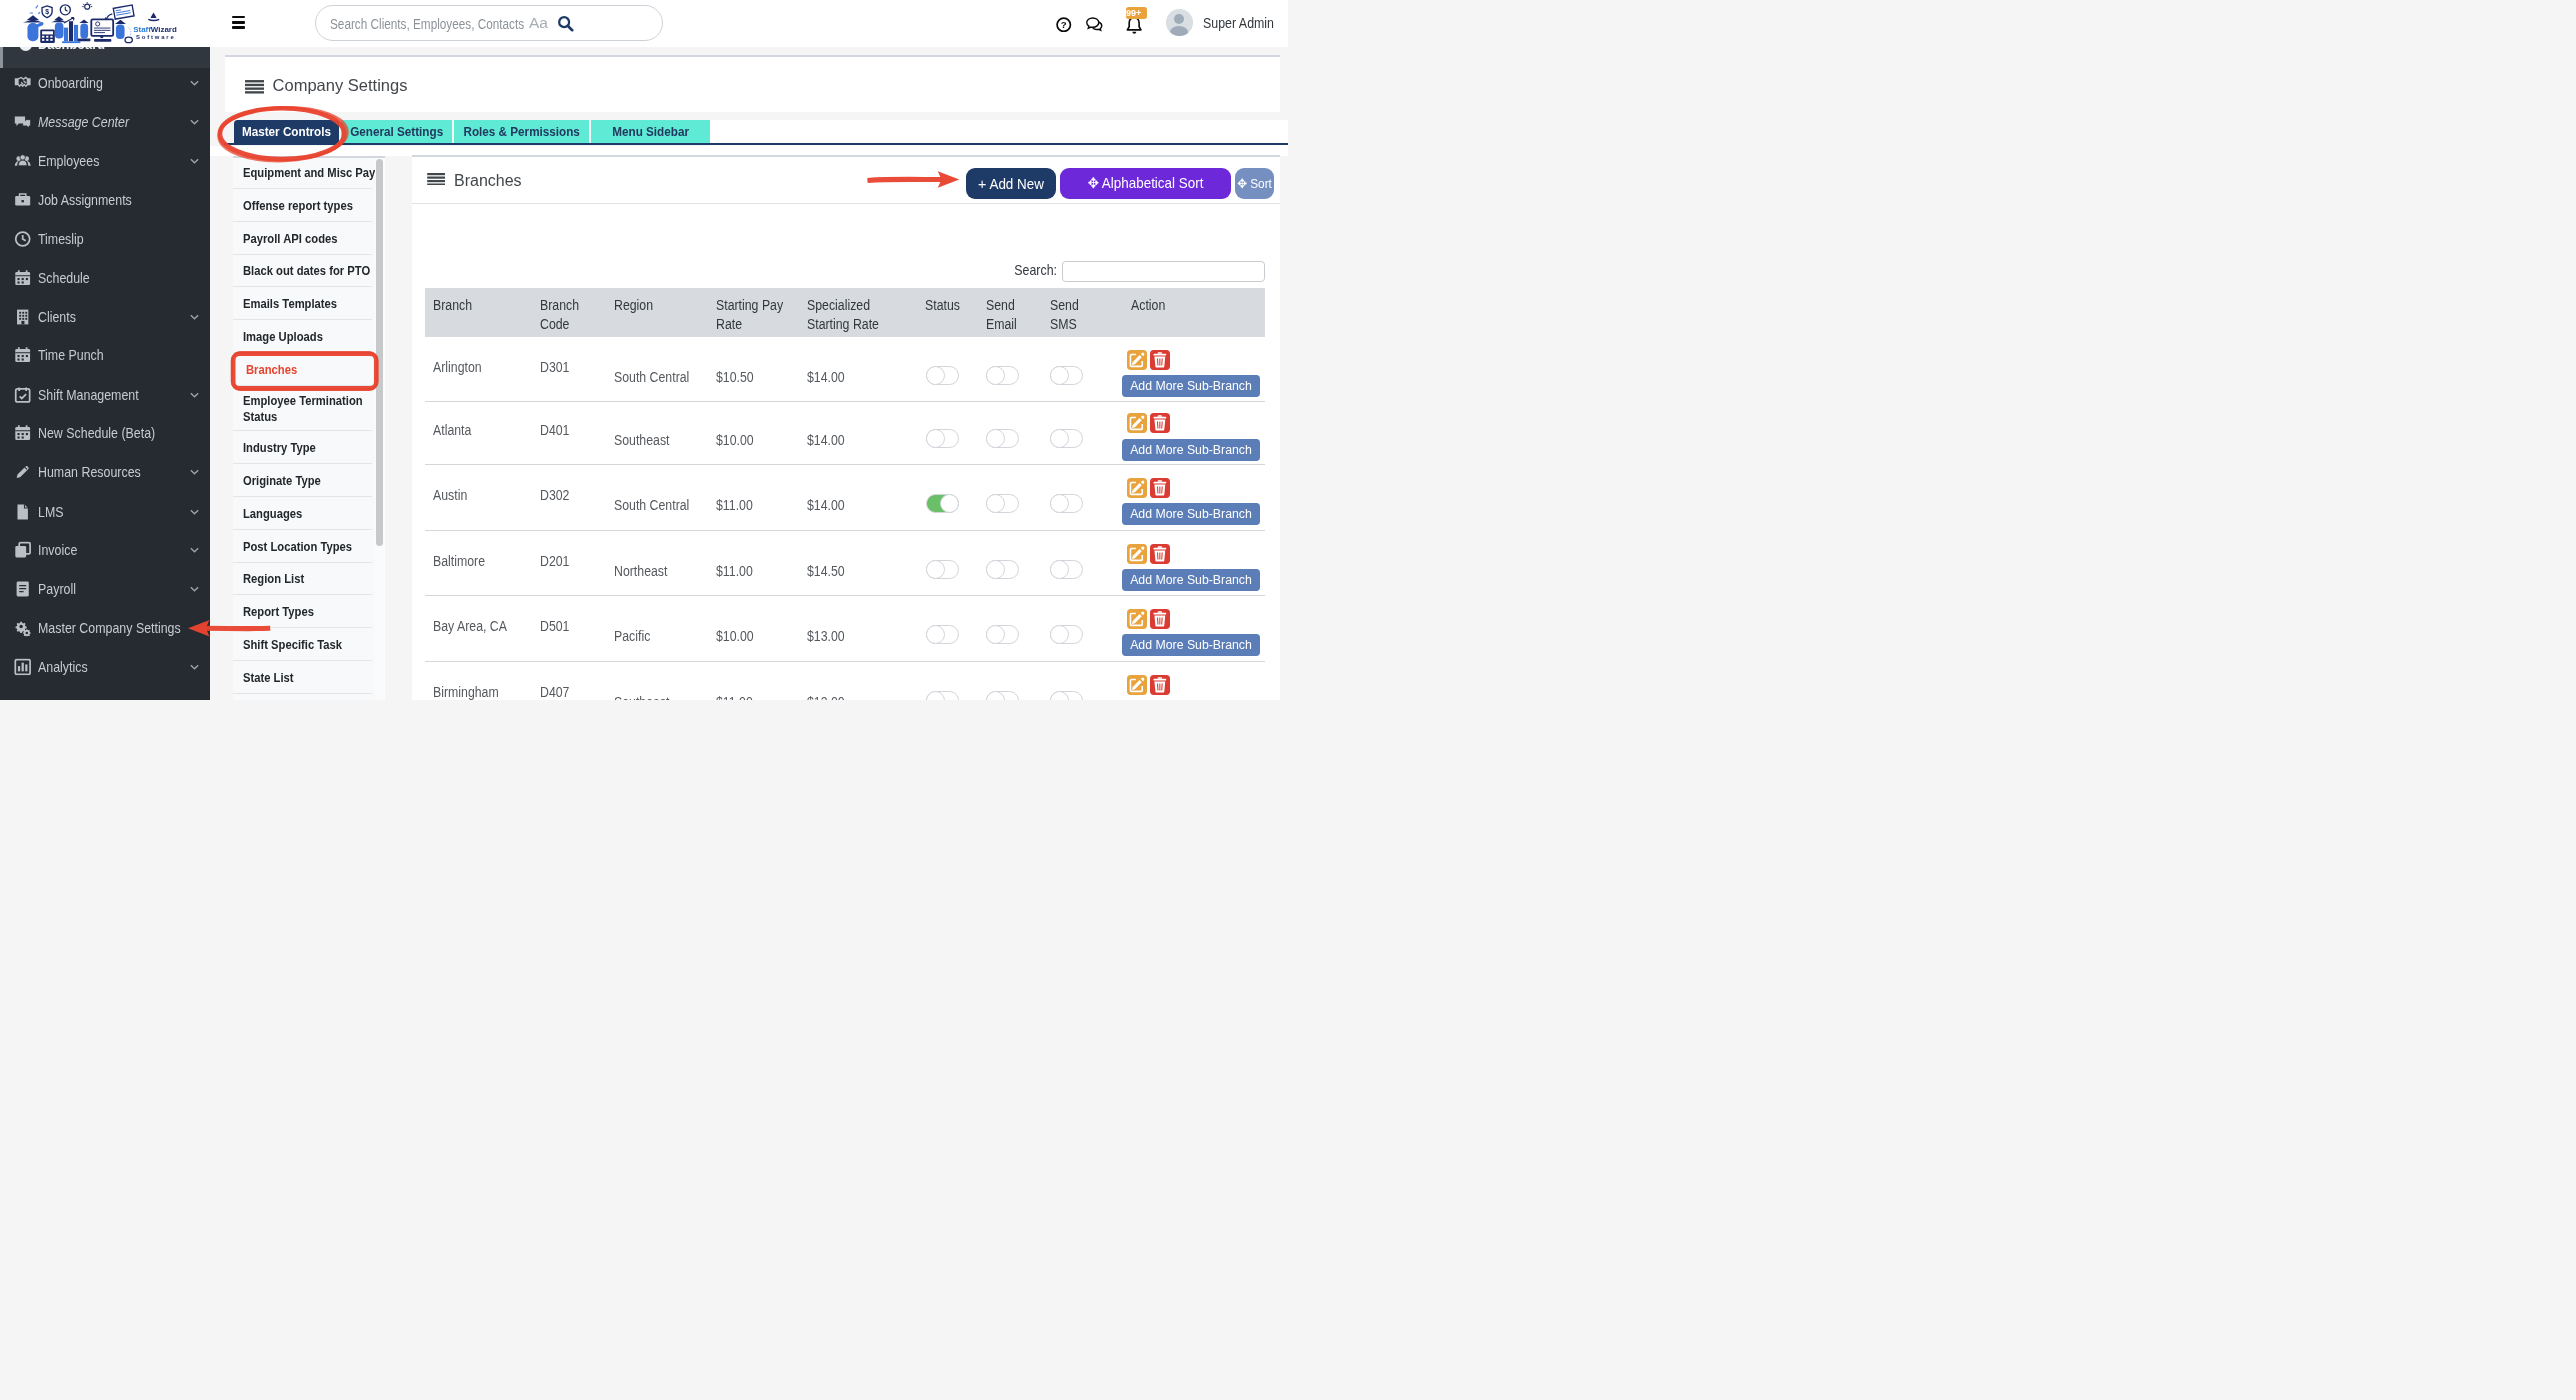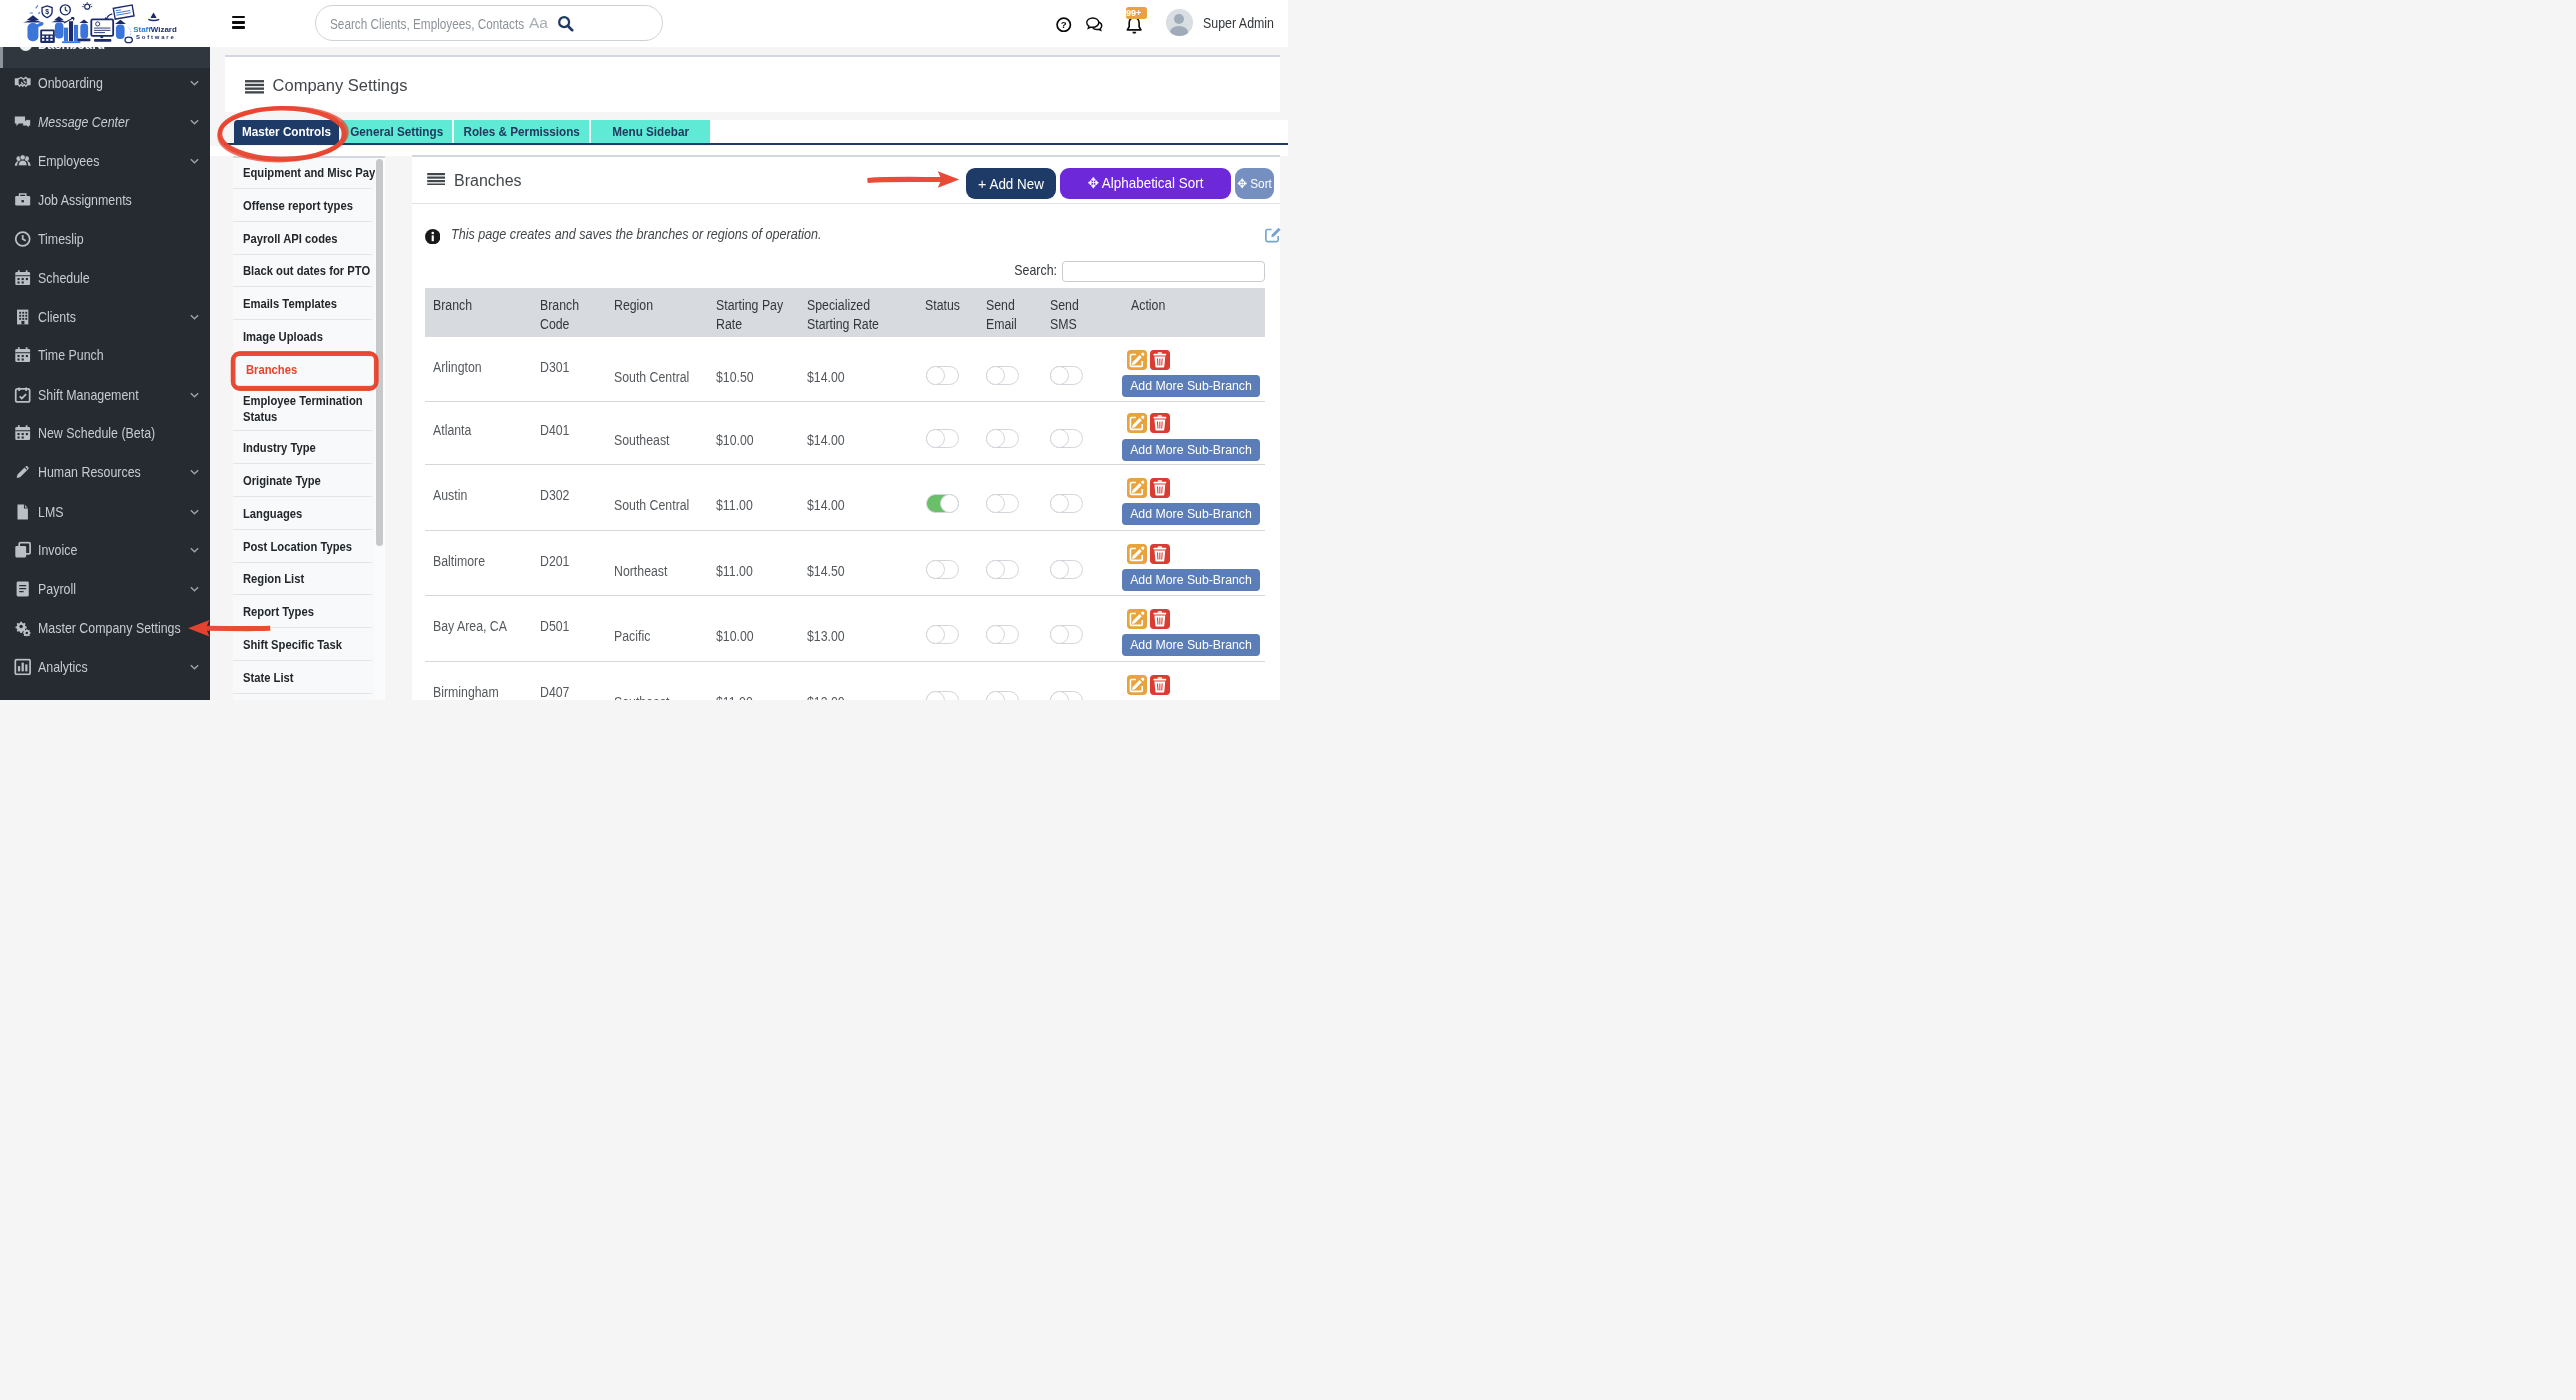--- a/index.html
+++ b/index.html
@@ -161,32 +161,20 @@
         <div class="title">Branches</div>
         <div class="btn" id="btn-add">
             <div class="in"><span style="font-size:15.5px;">+</span> Add New</div>
           </div>
         <div class="btn" id="btn-alpha">
             <div class="in">✥ Alphabetical Sort</div>
           </div>
         <div class="btn" id="btn-sort" style="font-size:12.8px;">
             <div class="in">✥ Sort</div>
           </div>
-      </div>
-      <div id="inforow">
-        <svg class="abs" style="left:1.8px;top:1.7px;" width="15.5" height="15.5" viewBox="0 0 20 20">
-            <circle cx="10" cy="10" r="10" fill="#1a1a1a"></circle>
-            <rect x="8.6" y="8.2" width="2.8" height="7.5" fill="#fff"></rect>
-            <circle cx="10" cy="5.2" r="1.7" fill="#fff"></circle>
-          </svg>
-        <span id="infotext">This page creates and saves the branches or regions of operation.</span>
-        <svg class="abs" style="left:842px;top:0px;" width="16.5" height="15.5" viewBox="0 0 20 19">
-            <path d="M8 3 H3 a2 2 0 0 0 -2 2 v11 a2 2 0 0 0 2 2 h11 a2 2 0 0 0 2 -2 V11" fill="none" stroke="#76a3d4" stroke-width="2"></path>
-            <path d="M7.5 12.5 l1 -3.5 8 -8 2.5 2.5 -8 8z" fill="#76a3d4"></path>
-          </svg>
       </div>
       <div id="srchlbl">Search:</div>
       <div id="srchbox"></div>
       <div id="tbl">
         <div class="row" style="top:49px;height:65px;">
           <span class="c-branch" style="top:21.6px;">Arlington</span>
             <span class="c-code" style="top:21.6px;">D301</span>
             <span class="c-region" style="top:32px;">South Central</span>
             <span class="c-pay" style="top:32px;">$10.50</span>
             <span class="c-spec" style="top:32px;">$14.00</span>

